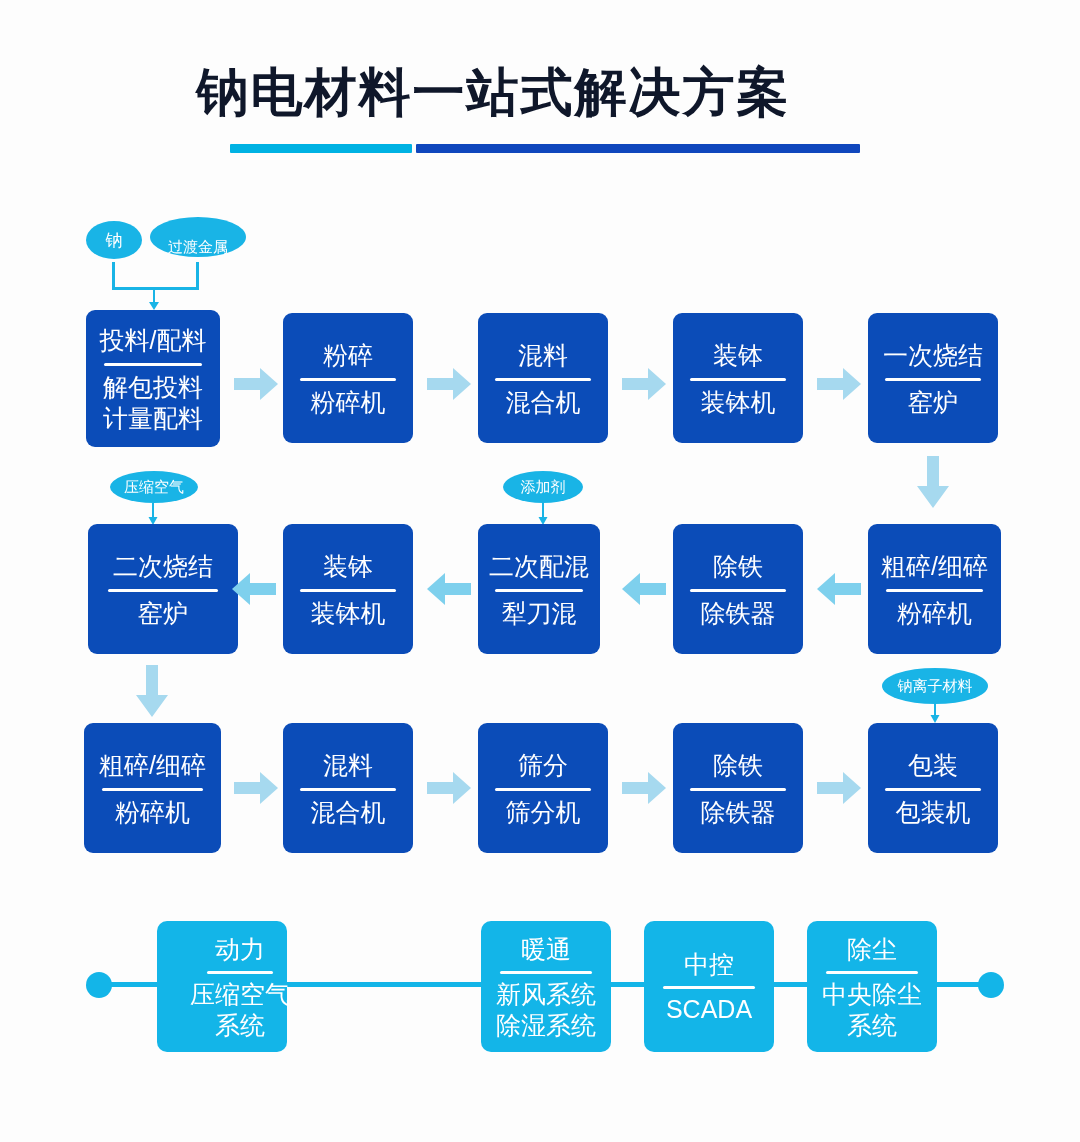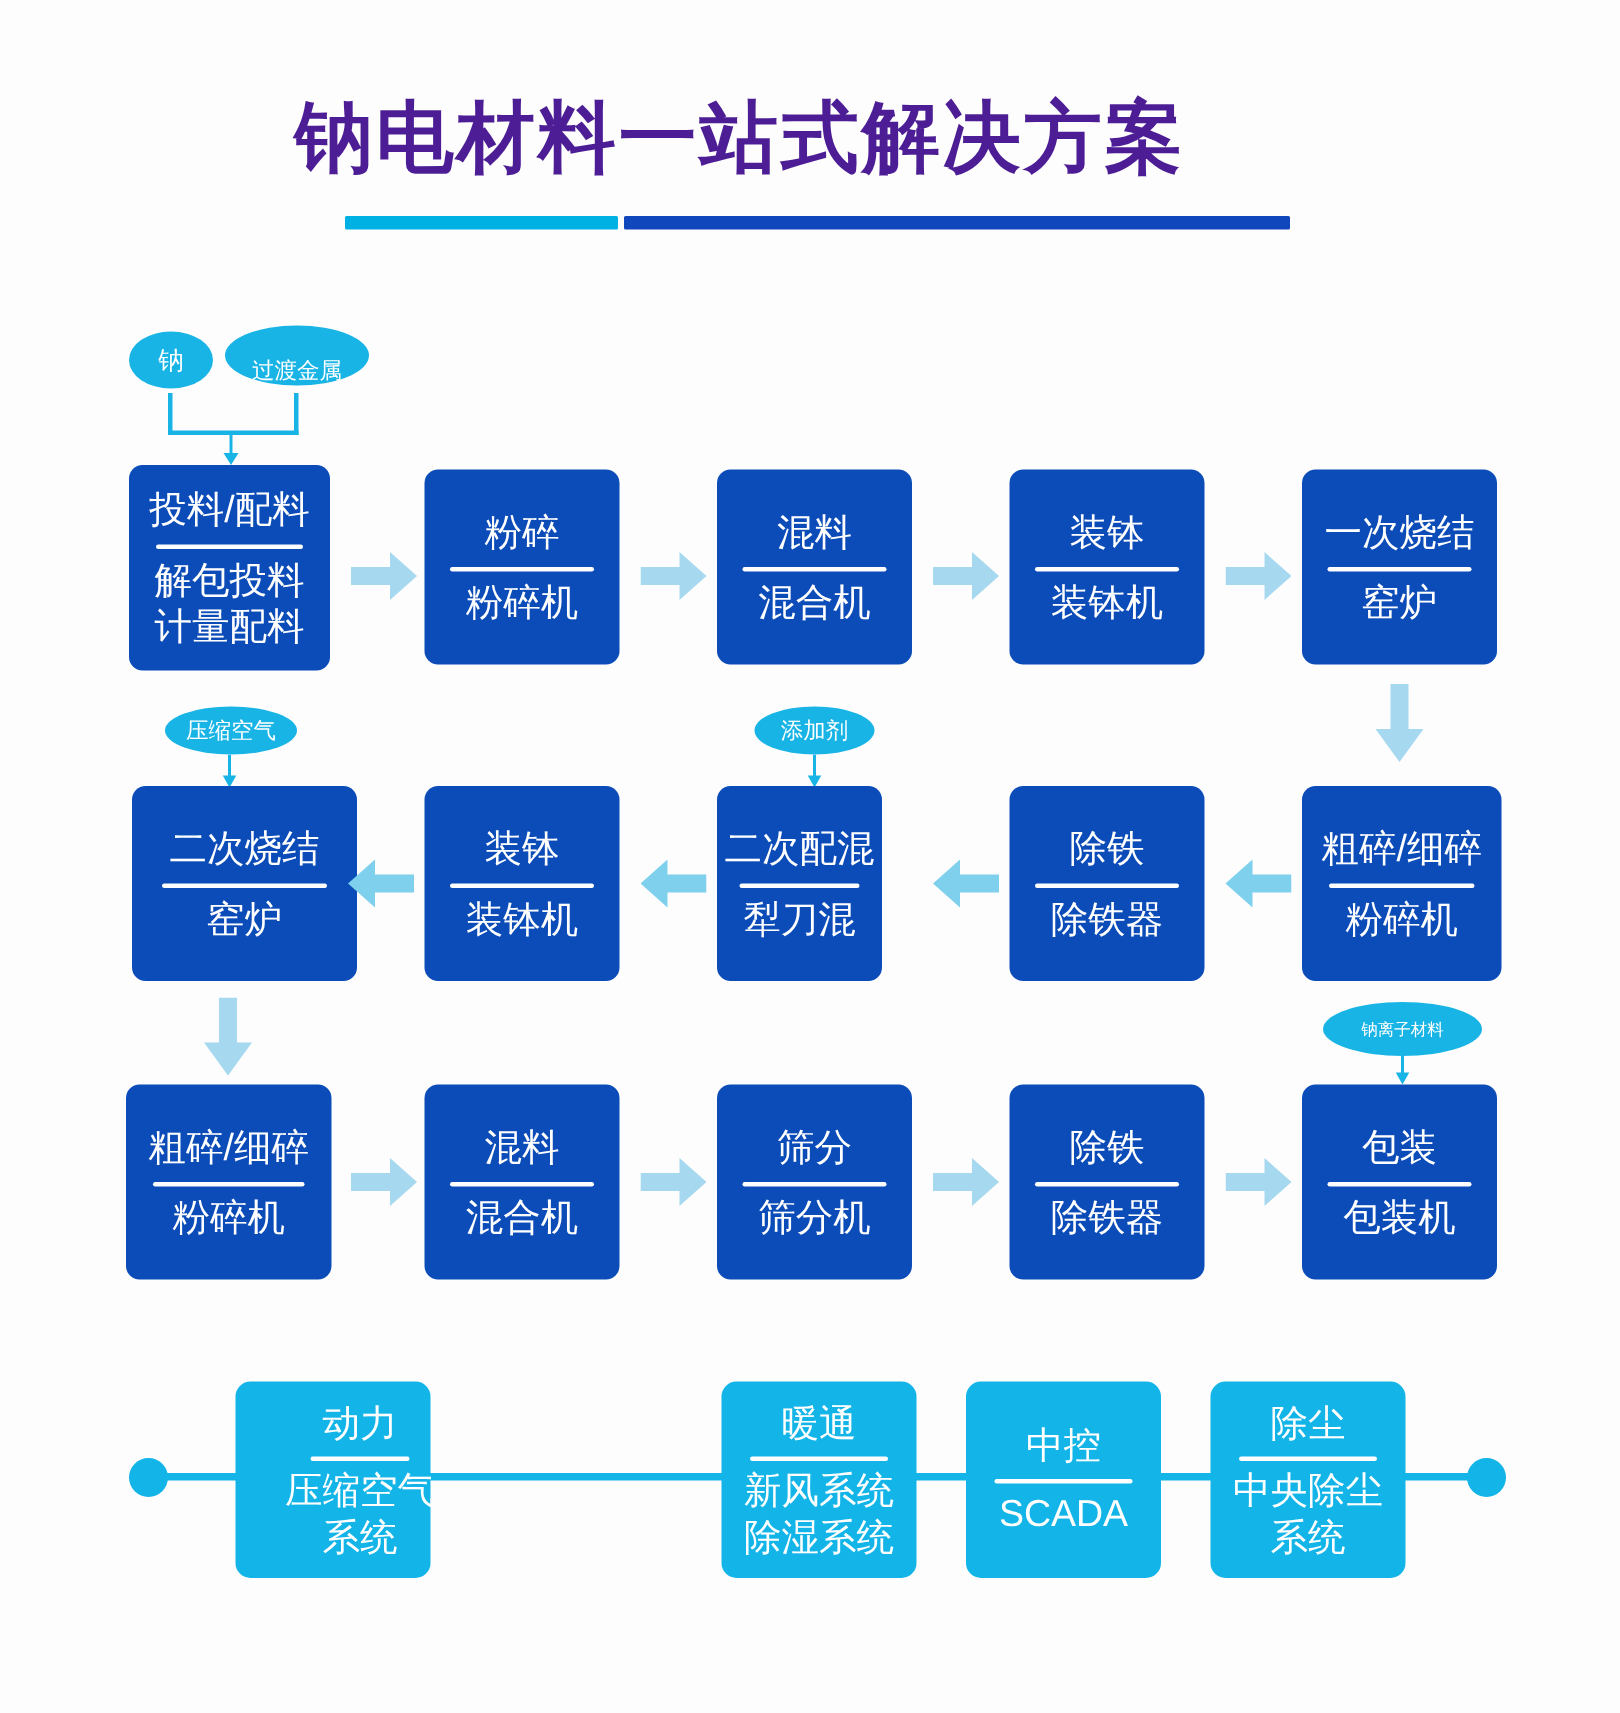--- a/index.html
+++ b/index.html
@@ -12,21 +12,21 @@
     -webkit-font-smoothing:antialiased;
   }
   .stage{position:relative;width:1080px;height:1142px;}
 
   
   .title{
     position:absolute;left:0;top:62px;width:987px;
     text-align:center;
     font-size:52px;font-weight:bold;
     letter-spacing:2px;
-    color:#4c1d95;
+    color:#0f172a;
     line-height:60px;
   }
   .rule{position:absolute;height:9px;top:144px;border-radius:1px;}
   .rule-cyan{left:230px;width:182px;background:#00b2e3;}
   .rule-blue{left:416px;width:444px;background:#1047bd;}
 
   
   .pbox{
     position:absolute;
     background:#0b4cb8;
@@ -207,21 +207,21 @@
     <div class="pdiv"></div>
     <div class="psub">装钵机</div>
   </div>
 
   <div class="arrow" style="left:427px;top:573px;">
     <svg width="44" height="32" viewBox="0 0 44 32">
         <path d="M44 10 h-26 v-10 l-18 16 l18 16 v-10 h26 z" fill="#7ed0ed"></path>
       </svg>
   </div>
 
-  <div class="pbox" style="left:478px;top:524px;width:110px;height:130px;">
+  <div class="pbox" style="left:478px;top:524px;width:122px;height:130px;">
     <div class="ptitle">二次配混</div>
     <div class="pdiv"></div>
     <div class="psub">犁刀混</div>
   </div>
 
   <div class="arrow" style="left:622px;top:573px;">
     <svg width="44" height="32" viewBox="0 0 44 32">
         <path d="M44 10 h-26 v-10 l-18 16 l18 16 v-10 h26 z" fill="#7ed0ed"></path>
       </svg>
   </div>
@@ -243,21 +243,21 @@
     <div class="pdiv"></div>
     <div class="psub">粉碎机</div>
   </div>
 
   <div class="arrow" style="left:136px;top:665px;">
     <svg width="32" height="52" viewBox="0 0 32 52">
         <path d="M10 0 h12 v30 h10 l-16 22 l-16 -22 h10 z" fill="#a6d9ef"></path>
       </svg>
   </div>
 
-  <div class="badge" style="left:882px;top:668px;width:106px;height:36px;font-size:11px;">
+  <div class="badge" style="left:882px;top:668px;width:106px;height:36px;font-size:15px;">
     <span>钠离子材料</span>
   </div>
   <div class="arrow" style="left:929px;top:703px;">
     <svg width="12" height="20" viewBox="0 0 12 20">
         <path d="M5 0 h2 v12 h3.5 l-4.5 8 l-4.5 -8 h3.5 z" fill="#19b4e6"></path>
       </svg>
   </div>
 
   <div class="pbox" style="left:84px;top:723px;width:137px;height:130px;">
     <div class="ptitle">粗碎/细碎</div>

